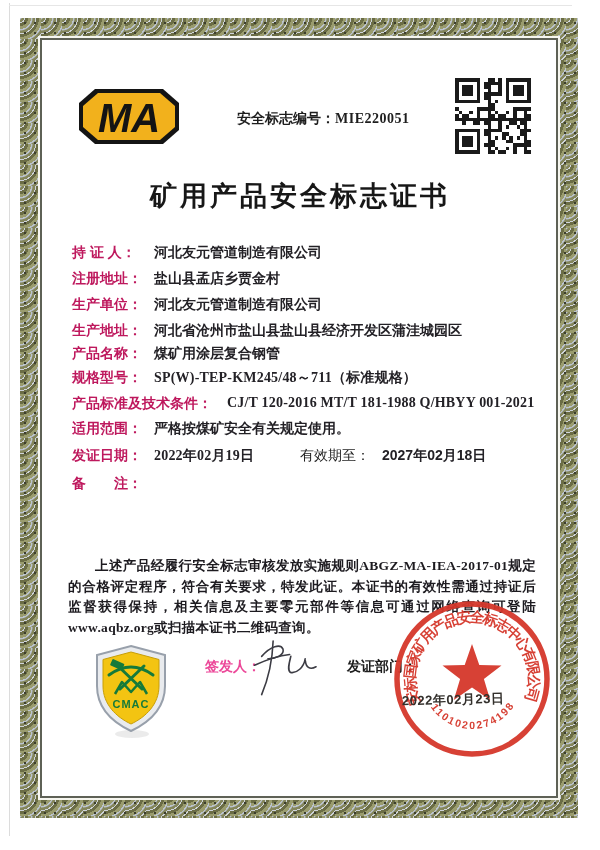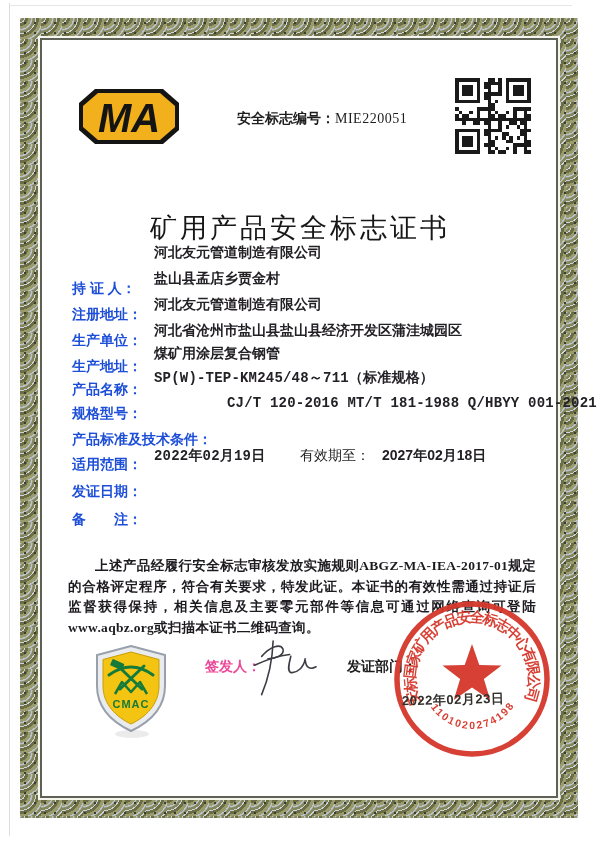--- a/index.html
+++ b/index.html
@@ -19,36 +19,36 @@
     background-size: 10px 10px, 21px 21px; }
   .frame-inner { position:absolute; inset:20px; background:#ffffff;
     border:2px solid #5e6156; outline:2px solid #f6f6ef; }
 
   
   .ma-logo { position:absolute; left:78px; top:88px; width:102px; height:57px; }
 
   
   .cert-no { position:absolute; left:237px; top:110px; font-size:14px; font-weight:bold; color:#1e1e1e;
     font-family:"Liberation Sans",sans-serif; white-space:nowrap; }
-  .cert-no .num { font-family:"Liberation Serif",serif; font-weight:400; letter-spacing:.5px; }
+  .cert-no .num { font-family:"Liberation Serif",serif; font-weight:700; letter-spacing:.5px; }
 
   
   .qr { position:absolute; left:455px; top:78px; width:76px; height:76px; }
 
   
   .title { position:absolute; left:0; top:178px; width:100%; text-align:center;
-    font-family:"Liberation Serif","DejaVu Serif",serif; font-weight:400;
-    font-size:27px; letter-spacing:3px; color:#171717;margin-top:32px; }
+    font-family:"Liberation Serif","DejaVu Serif",serif; font-weight:700;
+    font-size:27px; letter-spacing:3px; color:#171717; }
 
   
   .row { position:absolute; left:72px; width:470px; height:20px; font-size:14px; white-space:nowrap; }
-  .row .lab { position:absolute; left:0; font-weight:bold; color:#1d4ed8; font-family:"Liberation Sans",sans-serif;margin-top:36px; }
+  .row .lab { position:absolute; left:0; font-weight:bold; color:#be185d; font-family:"Liberation Sans",sans-serif; }
   .row .val { position:absolute; left:82px; color:#232126; font-weight:bold;
     font-family:"Liberation Serif","DejaVu Serif",serif; }
-  .row .val.sans { font-family:Liberation Mono, monospace; letter-spacing:.2px; }
+  .row .val.sans { font-family:Liberation Serif, serif; letter-spacing:.2px; }
   .row.longlab .val { left:155px; }
   .r0{top:244px}.r1{top:270px}.r2{top:296px}.r3{top:322px}.r4{top:345px}
   .r5{top:369px}.r6{top:395px}.r7{top:420px}
   .dates{top:447px}.remark{top:475px}
   .dates .lab2 { position:absolute; left:228px; font-weight:normal; color:#1d1d1d; }
   .dates .val2 { position:absolute; left:310px; font-weight:bold; color:#232126; font-family:"Liberation Sans",sans-serif; }
 
   
   .statement { position:absolute; left:68px; top:556px; width:468px;
     font-family:"Liberation Serif","DejaVu Serif",serif; font-weight:bold;
@@ -259,20 +259,21 @@
   <div class="row r5">
     <span class="lab">规格型号：</span>
     <span class="val sans">SP(W)-TEP-KM245/48～711（标准规格）</span>
   </div>
   <div class="row r6 longlab">
     <span class="lab">产品标准及技术条件：</span>
     <span class="val sans">CJ/T 120-2016 MT/T 181-1988 Q/HBYY 001-2021</span>
   </div>
   <div class="row r7">
     <span class="lab">适用范围：</span>
+    <span class="val">严格按煤矿安全有关规定使用。</span>
   </div>
 
   <div class="row dates">
     <span class="lab">发证日期：</span>
     <span class="val sans">2022年02月19日</span>
     <span class="lab2">有效期至：</span>
     <span class="val2">2027年02月18日</span>
   </div>
 
   <div class="row remark">

